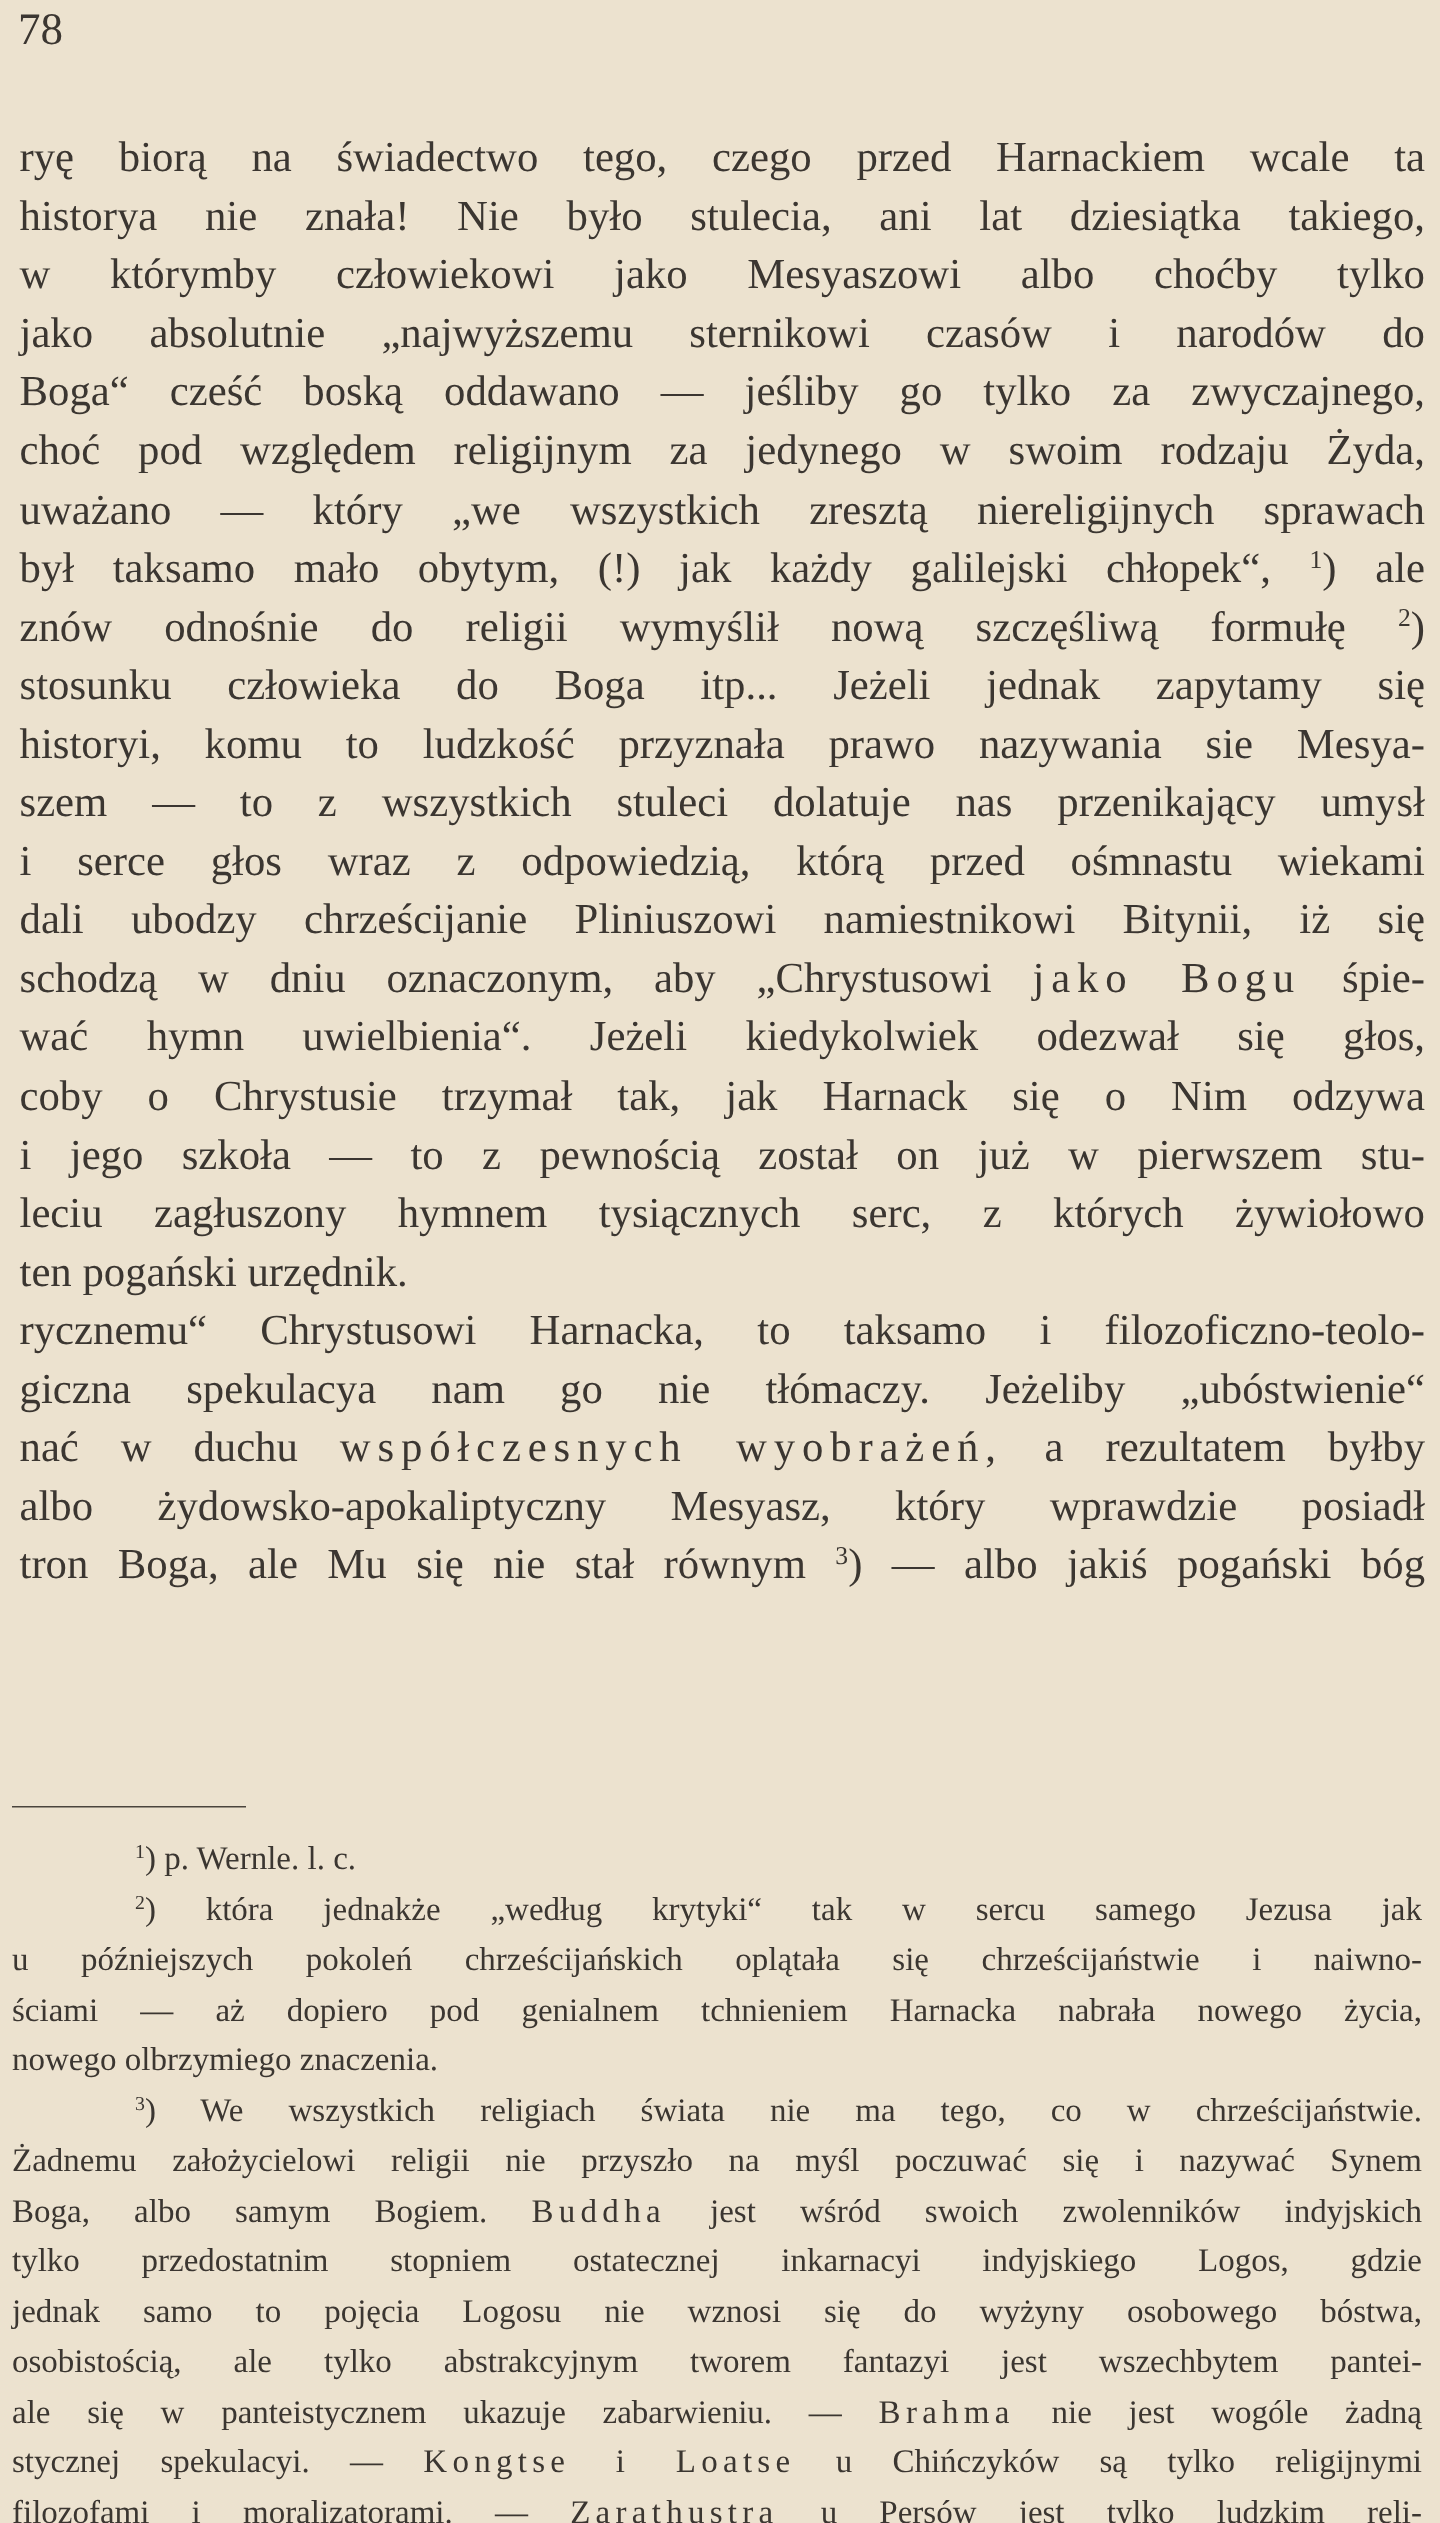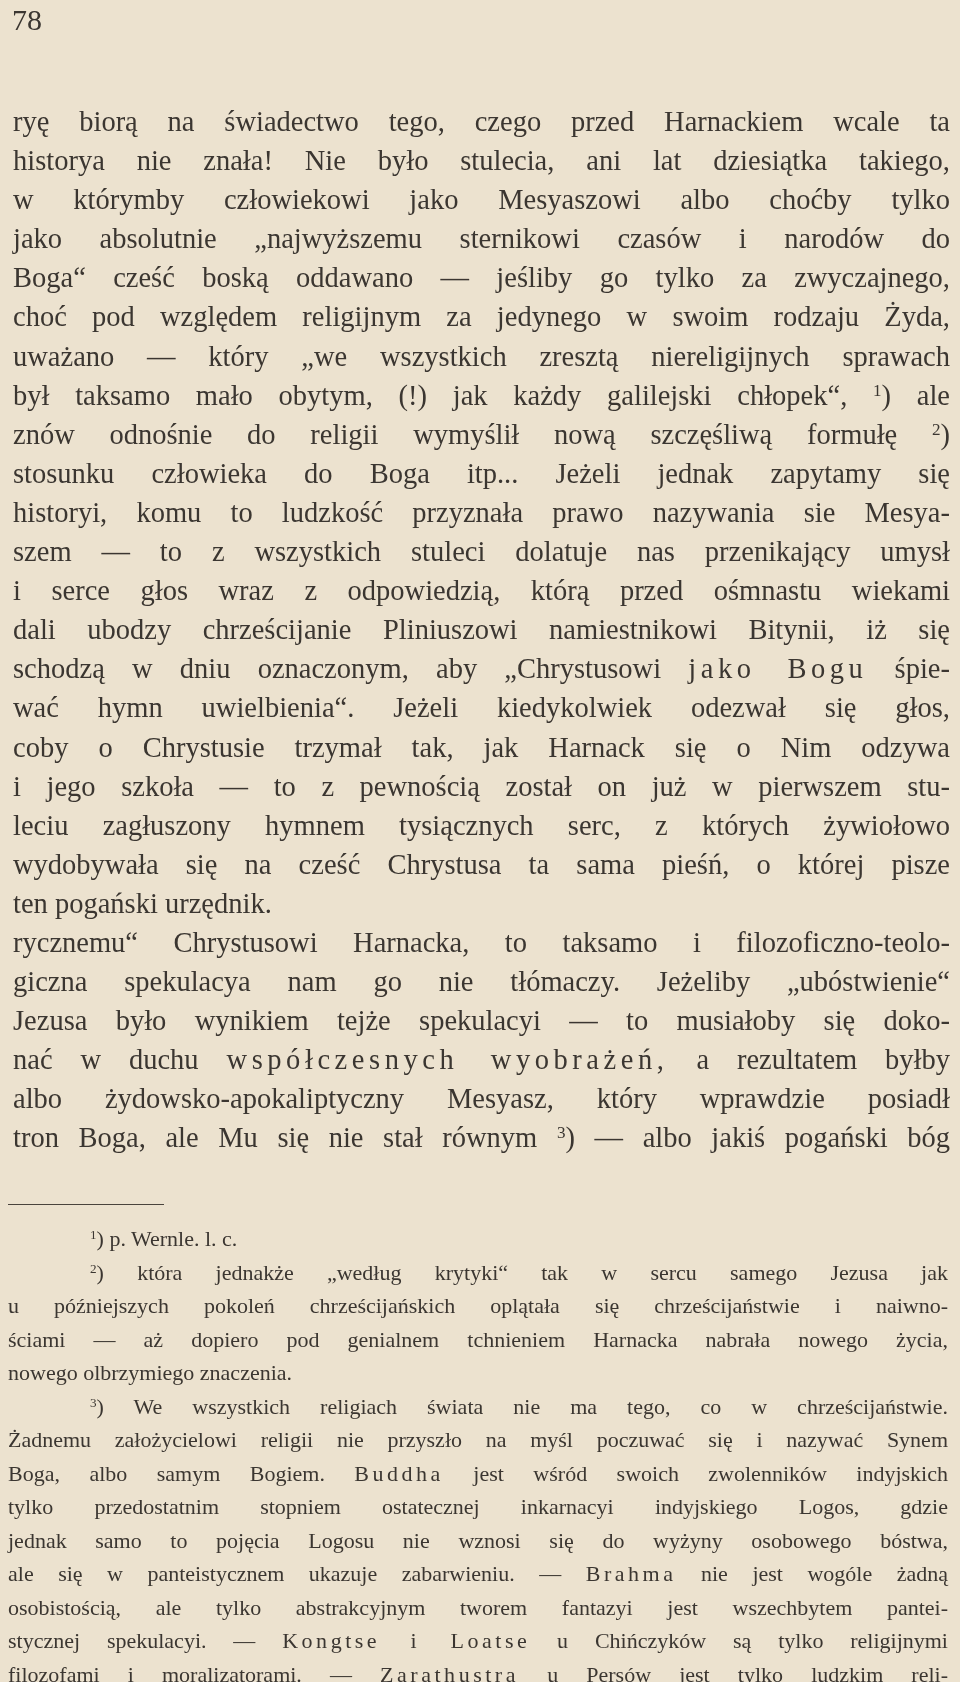--- a/index.html
+++ b/index.html
@@ -17,21 +17,20 @@
       left: 12px;
       top: 2px;
       font-size: 30px;
       line-height: 36px;
     }
     .body-text {
       position: absolute;
       left: 13px;
       top: 86px;
       width: 937px;
-      margin-top: 16px;
     }
     .line {
       display: block;
       height: 39.1px;
       font-size: 28.5px;
       line-height: 39.1px;
       text-align: justify;
       text-align-last: justify;
       white-space: nowrap;
       overflow: visible;
@@ -84,42 +83,40 @@
   <span class="line">stosunku człowieka do Boga itp... Jeżeli jednak zapytamy się</span>
   <span class="line">historyi, komu to ludzkość przyznała prawo nazywania sie Mesya-</span>
   <span class="line">szem — to z wszystkich stuleci dolatuje nas przenikający umysł</span>
   <span class="line">i serce głos wraz z odpowiedzią, którą przed ośmnastu wiekami</span>
   <span class="line">dali ubodzy chrześcijanie Pliniuszowi namiestnikowi Bitynii, iż się</span>
   <span class="line"><span>schodzą w dniu oznaczonym, aby „Chrystusowi</span> <span class="spaced">jako Bogu</span><span> śpie-</span></span>
   <span class="line">wać hymn uwielbienia“. Jeżeli kiedykolwiek odezwał się głos,</span>
   <span class="line">coby o Chrystusie trzymał tak, jak Harnack się o Nim odzywa</span>
   <span class="line">i jego szkoła — to z pewnością został on już w pierwszem stu-</span>
   <span class="line">leciu zagłuszony hymnem tysiącznych serc, z których żywiołowo</span>
-  <span class="line">wydobywała się na cześć Chrystusa ta sama pieśń, o której pisze</span>
   <span class="line last">ten pogański urzędnik.</span>
   <span class="line">rycznemu“ Chrystusowi Harnacka, to taksamo i filozoficzno-teolo-</span>
   <span class="line">giczna spekulacya nam go nie tłómaczy. Jeżeliby „ubóstwienie“</span>
-  <span class="line">Jezusa było wynikiem tejże spekulacyi — to musiałoby się doko-</span>
   <span class="line"><span>nać w duchu</span> <span class="spaced">współczesnych wyobrażeń,</span><span> a rezultatem byłby</span></span>
   <span class="line">albo żydowsko-apokaliptyczny Mesyasz, który wprawdzie posiadł</span>
   <span class="line"><span>tron Boga, ale Mu się nie stał równym</span> <sup>3</sup><span>) — albo jakiś pogański bóg</span></span>
 </div>
 
 <div class="rule"></div>
 
 <div class="notes">
   <span class="nline indent last"><sup>1</sup><span>) p. Wernle. l. c.</span></span>
 
   <span class="nline indent"><sup>2</sup><span>) która jednakże „według krytyki“ tak w sercu samego Jezusa jak</span></span>
   <span class="nline">u późniejszych pokoleń chrześcijańskich oplątała się chrześcijaństwie i naiwno-</span>
   <span class="nline">ściami — aż dopiero pod genialnem tchnieniem Harnacka nabrała nowego życia,</span>
   <span class="nline last">nowego olbrzymiego znaczenia.</span>
 
   <span class="nline indent"><sup>3</sup><span>) We wszystkich religiach świata nie ma tego, co w chrześcijaństwie.</span></span>
   <span class="nline">Żadnemu założycielowi religii nie przyszło na myśl poczuwać się i nazywać Synem</span>
   <span class="nline"><span>Boga, albo samym Bogiem.</span> <span class="spaced">Buddha</span><span> jest wśród swoich zwolenników indyjskich</span></span>
   <span class="nline">tylko przedostatnim stopniem ostatecznej inkarnacyi indyjskiego Logos, gdzie</span>
   <span class="nline">jednak samo to pojęcia Logosu nie wznosi się do wyżyny osobowego bóstwa,</span>
+  <span class="nline">osobistością, ale tylko abstrakcyjnym tworem fantazyi jest wszechbytem pantei-</span>
   <span class="nline"><span>ale się w panteistycznem ukazuje zabarwieniu. —</span> <span class="spaced">Brahma</span><span> nie jest wogóle żadną</span></span>
-  <span class="nline">osobistością, ale tylko abstrakcyjnym tworem fantazyi jest wszechbytem pantei-</span>
   <span class="nline"><span>stycznej spekulacyi. —</span> <span class="spaced">Kongtse i Loatse</span><span> u Chińczyków są tylko religijnymi</span></span>
   <span class="nline"><span>filozofami i moralizatorami. —</span> <span class="spaced">Zarathustra</span><span> u Persów jest tylko ludzkim reli-</span></span>
 </div>
 
 </body></html>

